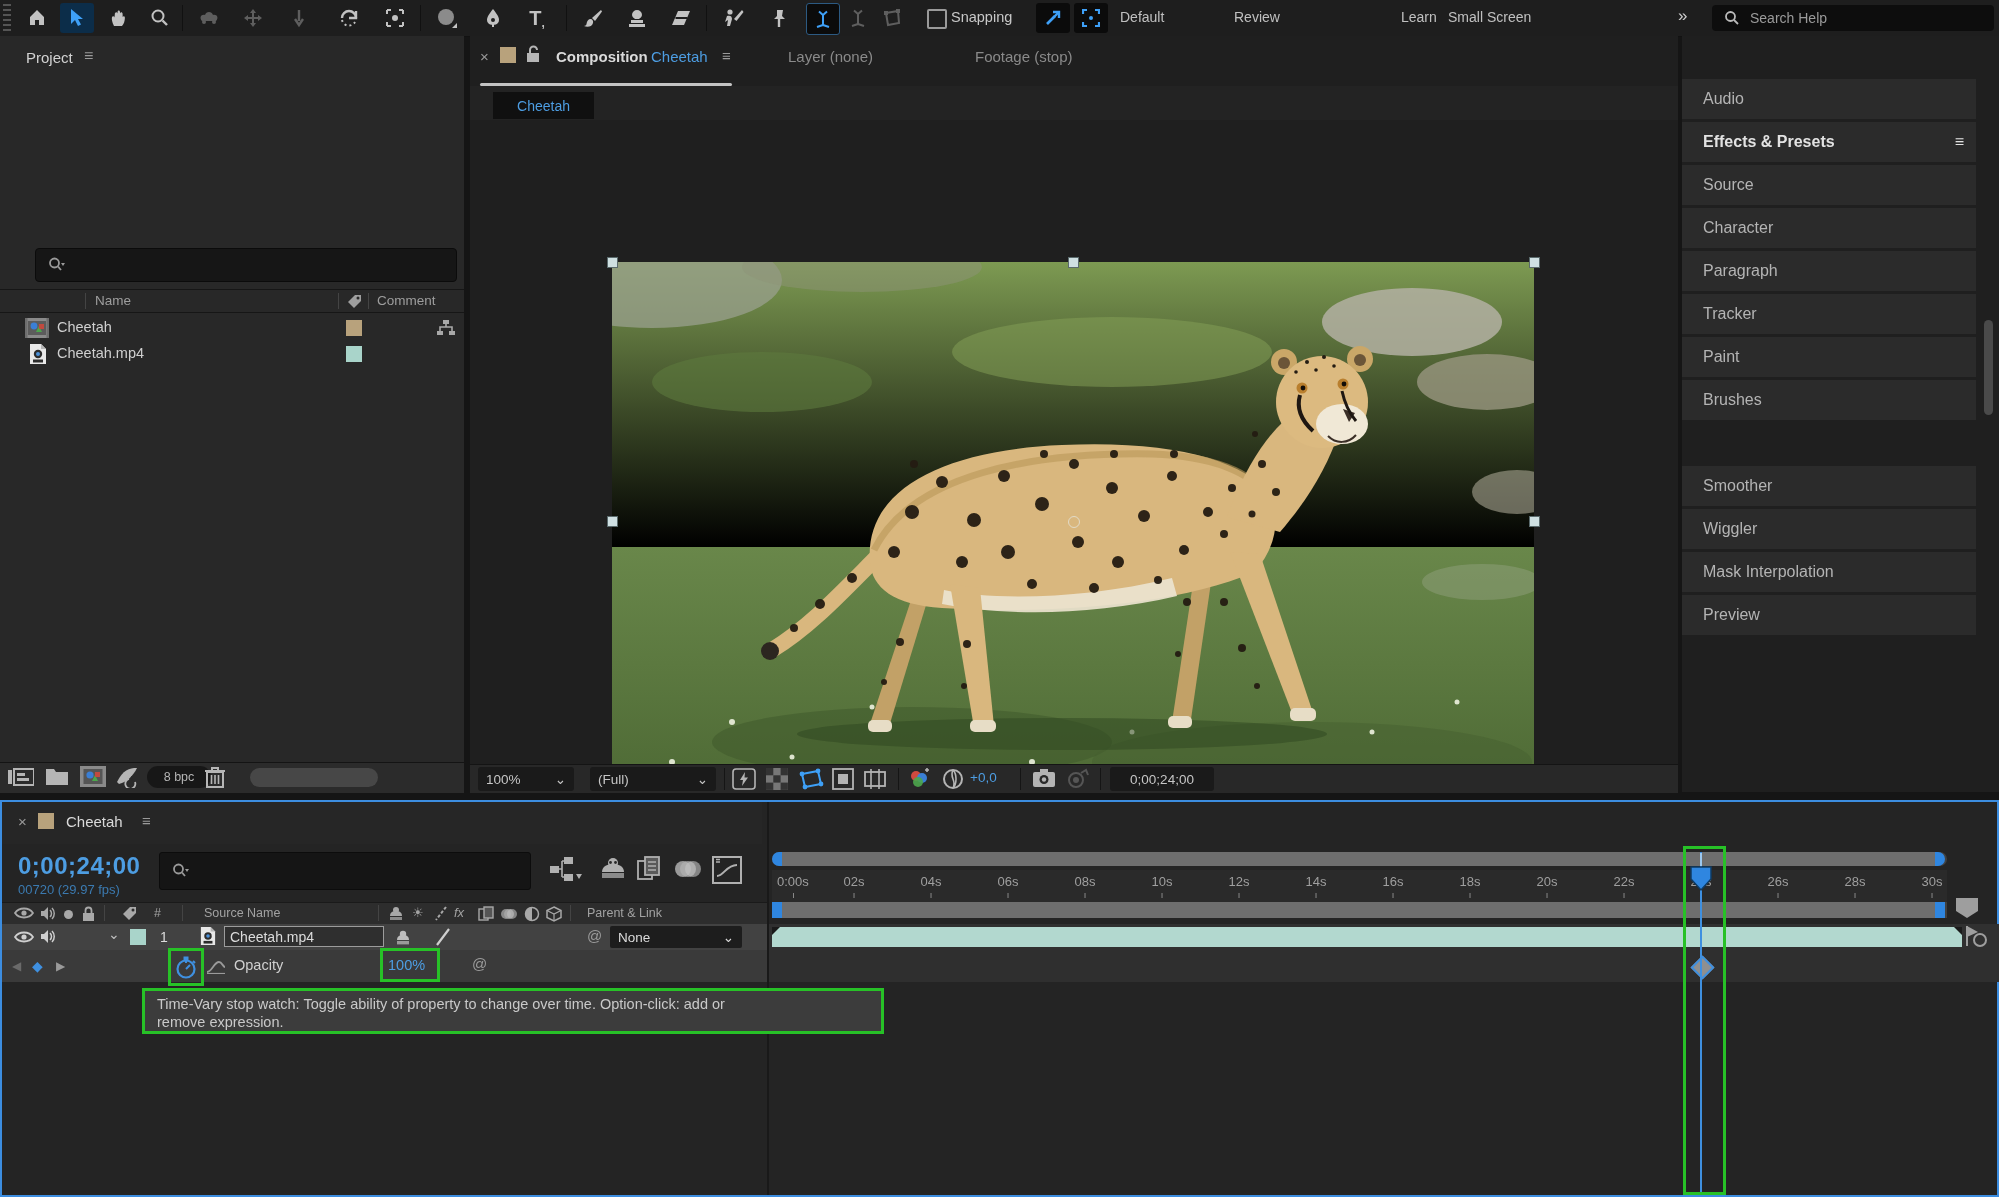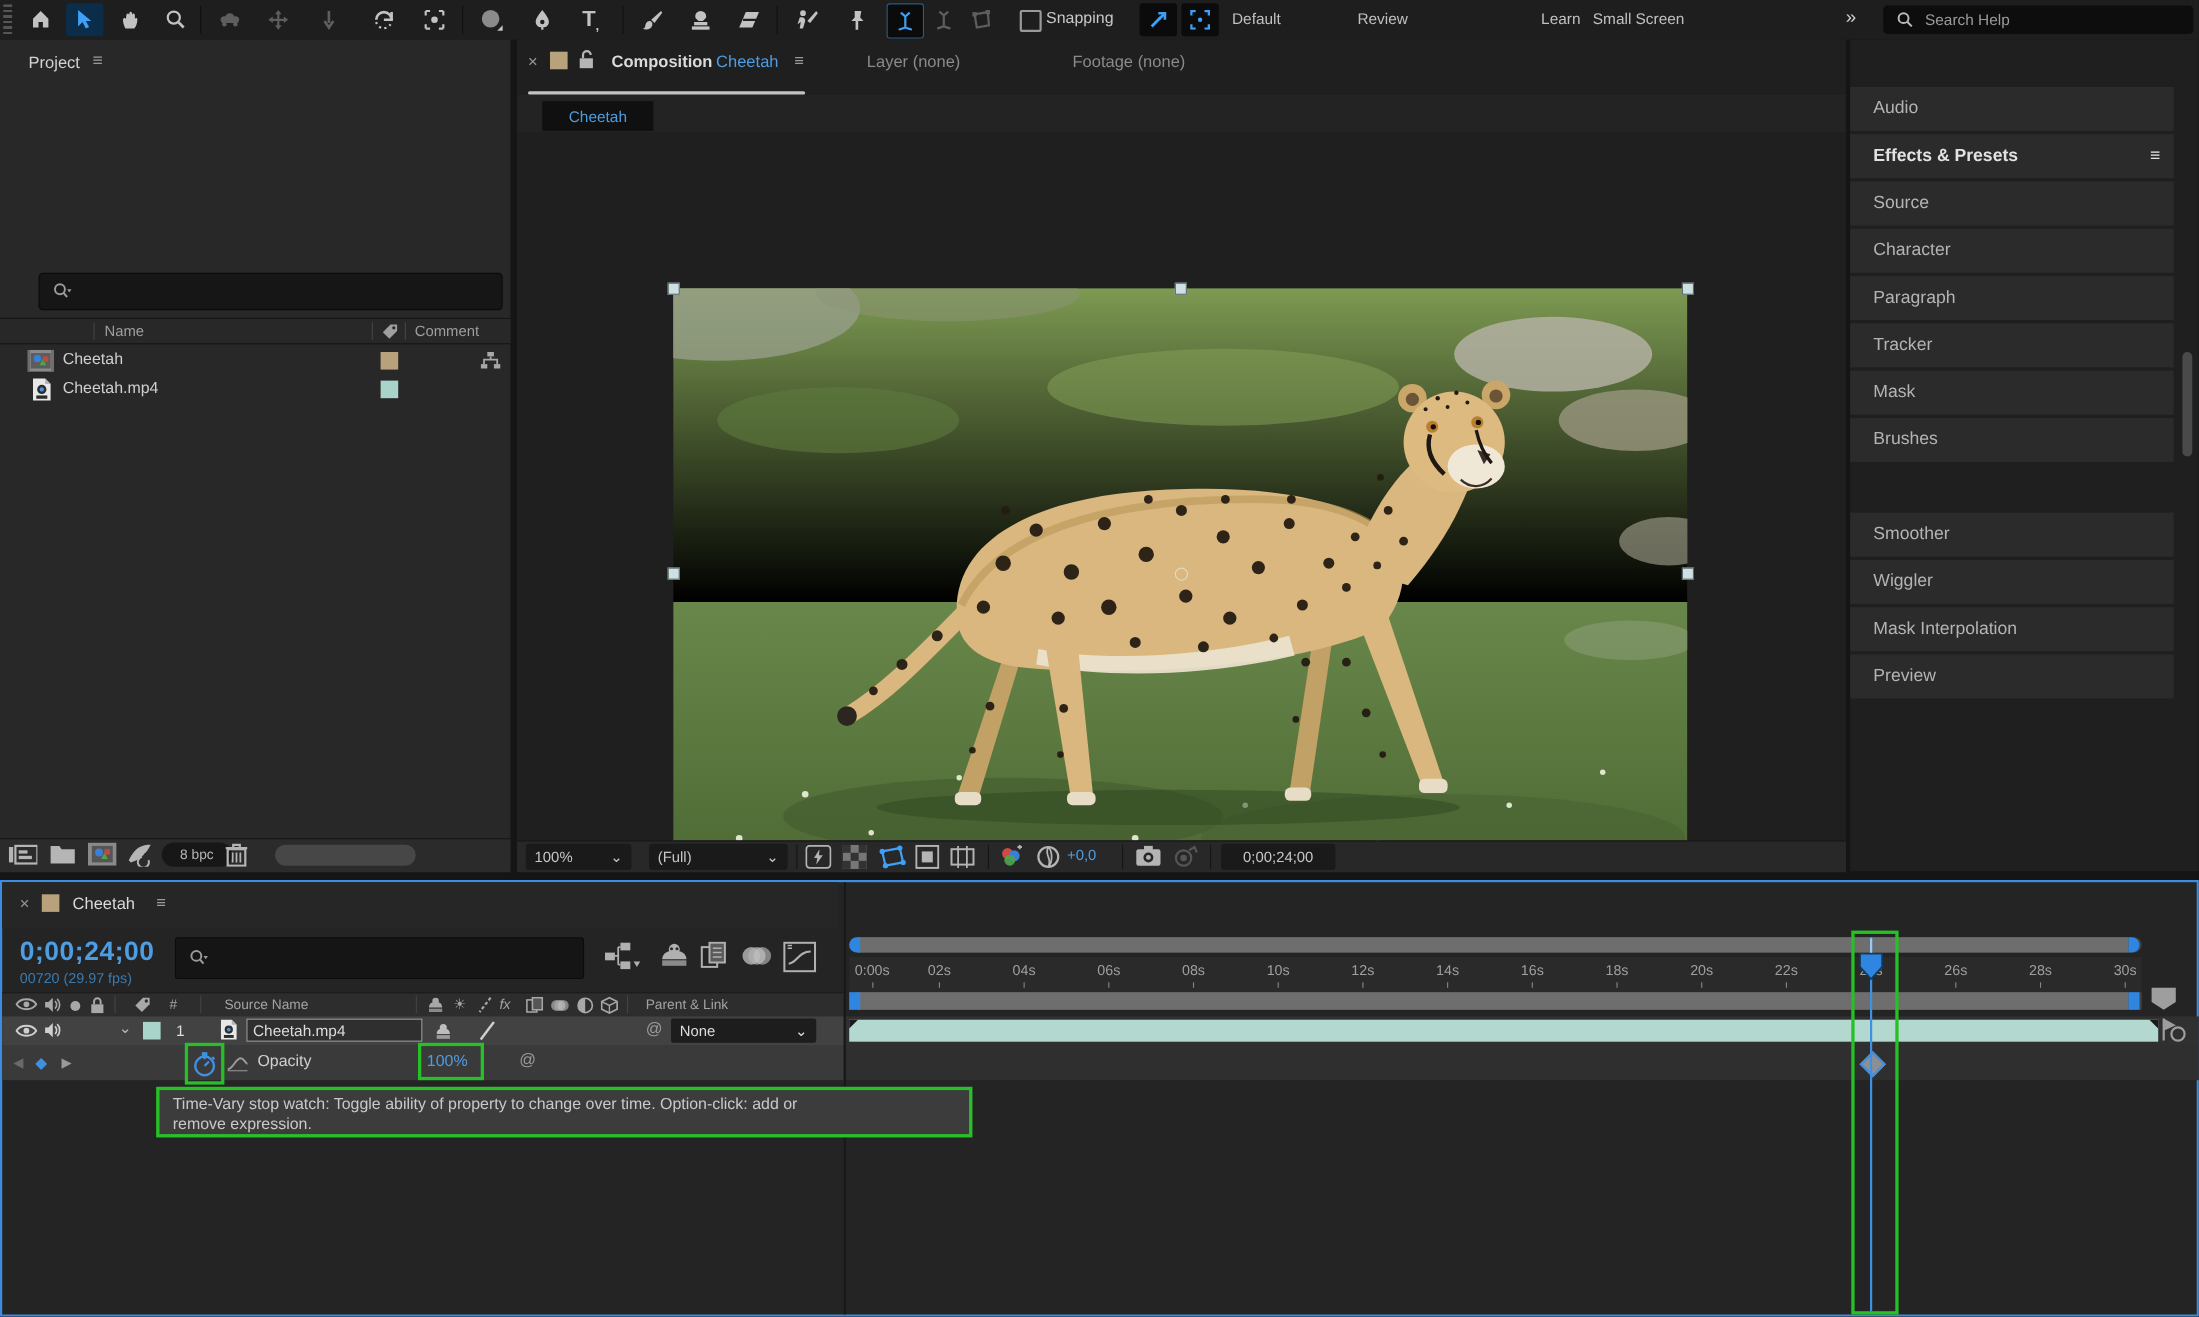--- a/index.html
+++ b/index.html
@@ -358,21 +358,21 @@
     <span class="abs" style="left:10px;top:12px;color:#9a9a9a">×</span>
     <div class="abs" style="left:30px;top:11px;width:16px;height:16px;background:#b8a27c"></div>
     <svg class="abs" style="left:56px;top:9px" width="14" height="18" viewBox="0 0 14 18">
         <rect x="1" y="8" width="12" height="9" fill="#b5b5b5"></rect>
         <path d="M4 8 V5 a3.5 3.5 0 0 1 7 0" fill="none" stroke="#b5b5b5" stroke-width="2"></path>
       </svg>
     <span class="abs" style="left:86px;top:12px;font-weight:bold;color:#dadada">Composition</span>
     <span class="abs" style="left:181px;top:12px;color:#4d9de2">Cheetah</span>
     <span class="abs" style="left:252px;top:11px;color:#9a9a9a">≡</span>
     <span class="abs" style="left:318px;top:12px;color:#8a8a8a">Layer (none)</span>
-    <span class="abs" style="left:505px;top:12px;color:#8a8a8a">Footage (none)</span>
+    <span class="abs" style="left:505px;top:12px;color:#8a8a8a">Footage (stop)</span>
     <div id="ctab-underline"></div>
   </div>
   <div id="subtab">Cheetah</div>
   <div id="viewerbg">
 
     <div id="compimage">
       <svg width="922" height="518" viewBox="0 0 922 518" preserveAspectRatio="none">
         <defs>
           <linearGradient id="grass" x1="0" y1="0" x2="0" y2="1">
             <stop offset="0" stop-color="#7d9a52"></stop>
@@ -585,21 +585,21 @@
   <div class="sbrow" style="top:172px">
       <span>Character</span>
     </div>
   <div class="sbrow" style="top:215px">
       <span>Paragraph</span>
     </div>
   <div class="sbrow" style="top:258px">
       <span>Tracker</span>
     </div>
   <div class="sbrow" style="top:301px">
-      <span>Mask</span>
+      <span>Paint</span>
     </div>
   <div class="sbrow" style="top:344px">
       <span>Brushes</span>
     </div>
   <div class="sbrow" style="top:430px">
       <span>Smoother</span>
     </div>
   <div class="sbrow" style="top:473px">
       <span>Wiggler</span>
     </div>

